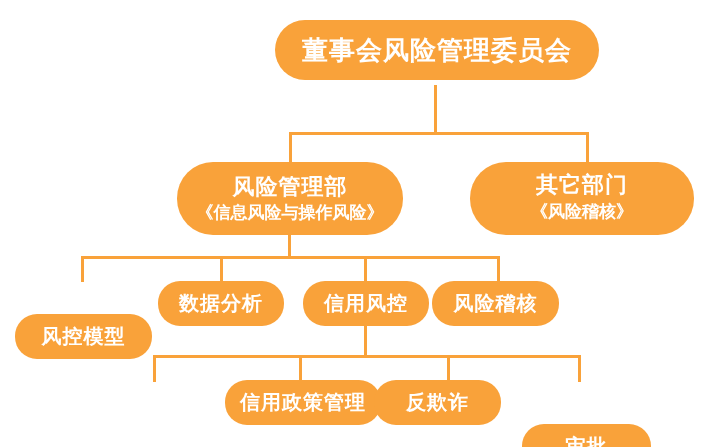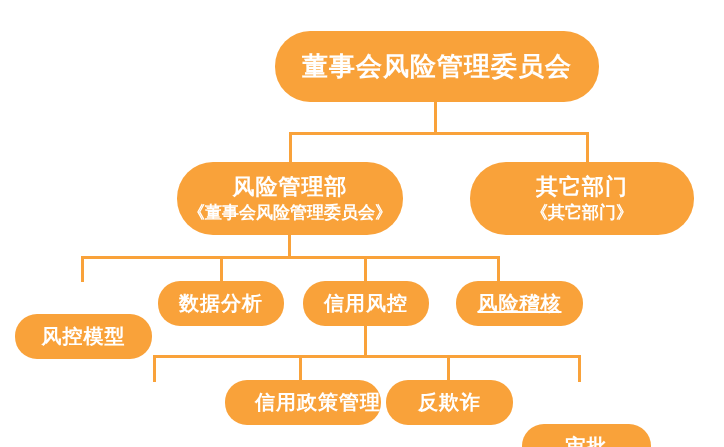--- a/index.html
+++ b/index.html
@@ -20,36 +20,36 @@
     background: #F9A23A;
     color: #ffffff;
     display: flex;
     flex-direction: column;
     align-items: center;
     justify-content: center;
     text-align: center;
     font-weight: bold;
     white-space: nowrap;
   }
-  .node-root  { left:275px; top:31px;  width:324px; height:71px; border-radius:35px; font-size:26px; letter-spacing:1px; }
+  .node-root  { left:275px; top:20px;  width:324px; height:60px; border-radius:35px; font-size:26px; letter-spacing:1px; }
   .node-dept  { top:162px; height:73px; border-radius:36px; line-height:1.35; }
   .node-dept .dept-title { font-size:22px; letter-spacing:1px; }
   .node-dept .dept-sub   { font-size:17px; }
   .node-dept-risk  { left:177px; width:226px; }
-  .node-dept-other { left:470px; width:224px; }
+  .node-dept-other { left:470px; width:224px;font-family:Liberation Mono, monospace; }
   .node-sm { height:45px; border-radius:22px; font-size:20px; letter-spacing:1px; }
   .row3 { top:281px; }
   .row4 { top:380px; }
   .node-l3-0 { left:15px;  width:137px;margin-top:33px; }
   .node-l3-1 { left:158px; width:126px; }
   .node-l3-2 { left:303px; width:126px; }
-  .node-l3-3 { left:456px; width:127px;text-decoration:underline; }
+  .node-l3-3 { left:432px; width:127px; }
   .node-l4-0 { left:90px;  width:128px; }
-  .node-l4-1 { left:225px; width:156px;align-items:flex-end; }
-  .node-l4-2 { left:386px; width:127px;justify-content:center; }
+  .node-l4-1 { left:225px; width:156px; }
+  .node-l4-2 { left:374px; width:127px;justify-content:center; }
   .node-l4-3 { left:522px; width:129px;margin-top:44px; }
 </style>
 </head>
 <body>
 
 <div class="canvas">
 
   <div class="line" style="left:434px; top:85px;  width:3px;   height:49px;"></div>
   <div class="line" style="left:289px; top:132px; width:300px; height:3px;"></div>
   <div class="line" style="left:289px; top:132px; width:3px;   height:31px;"></div>
@@ -68,25 +68,25 @@
   <div class="line" style="left:299px; top:355px; width:3px;   height:27px;"></div>
   <div class="line" style="left:447px; top:355px; width:3px;   height:27px;"></div>
   <div class="line" style="left:578px; top:355px; width:3px;   height:27px;"></div>
 
   <div class="node node-root">
     <span>董事会风险管理委员会</span>
   </div>
 
   <div class="node node-dept node-dept-risk">
     <span class="dept-title">风险管理部</span>
-    <span class="dept-sub">《董事会风险管理委员会》</span>
+    <span class="dept-sub">《信息风险与操作风险》</span>
   </div>
   <div class="node node-dept node-dept-other">
     <span class="dept-title">其它部门</span>
-    <span class="dept-sub">《其它部门》</span>
+    <span class="dept-sub">《风险稽核》</span>
   </div>
 
   <div class="node node-sm row3 node-l3-0">
     <span>风控模型</span>
   </div>
   <div class="node node-sm row3 node-l3-1">
     <span>数据分析</span>
   </div>
   <div class="node node-sm row3 node-l3-2">
     <span>信用风控</span>

